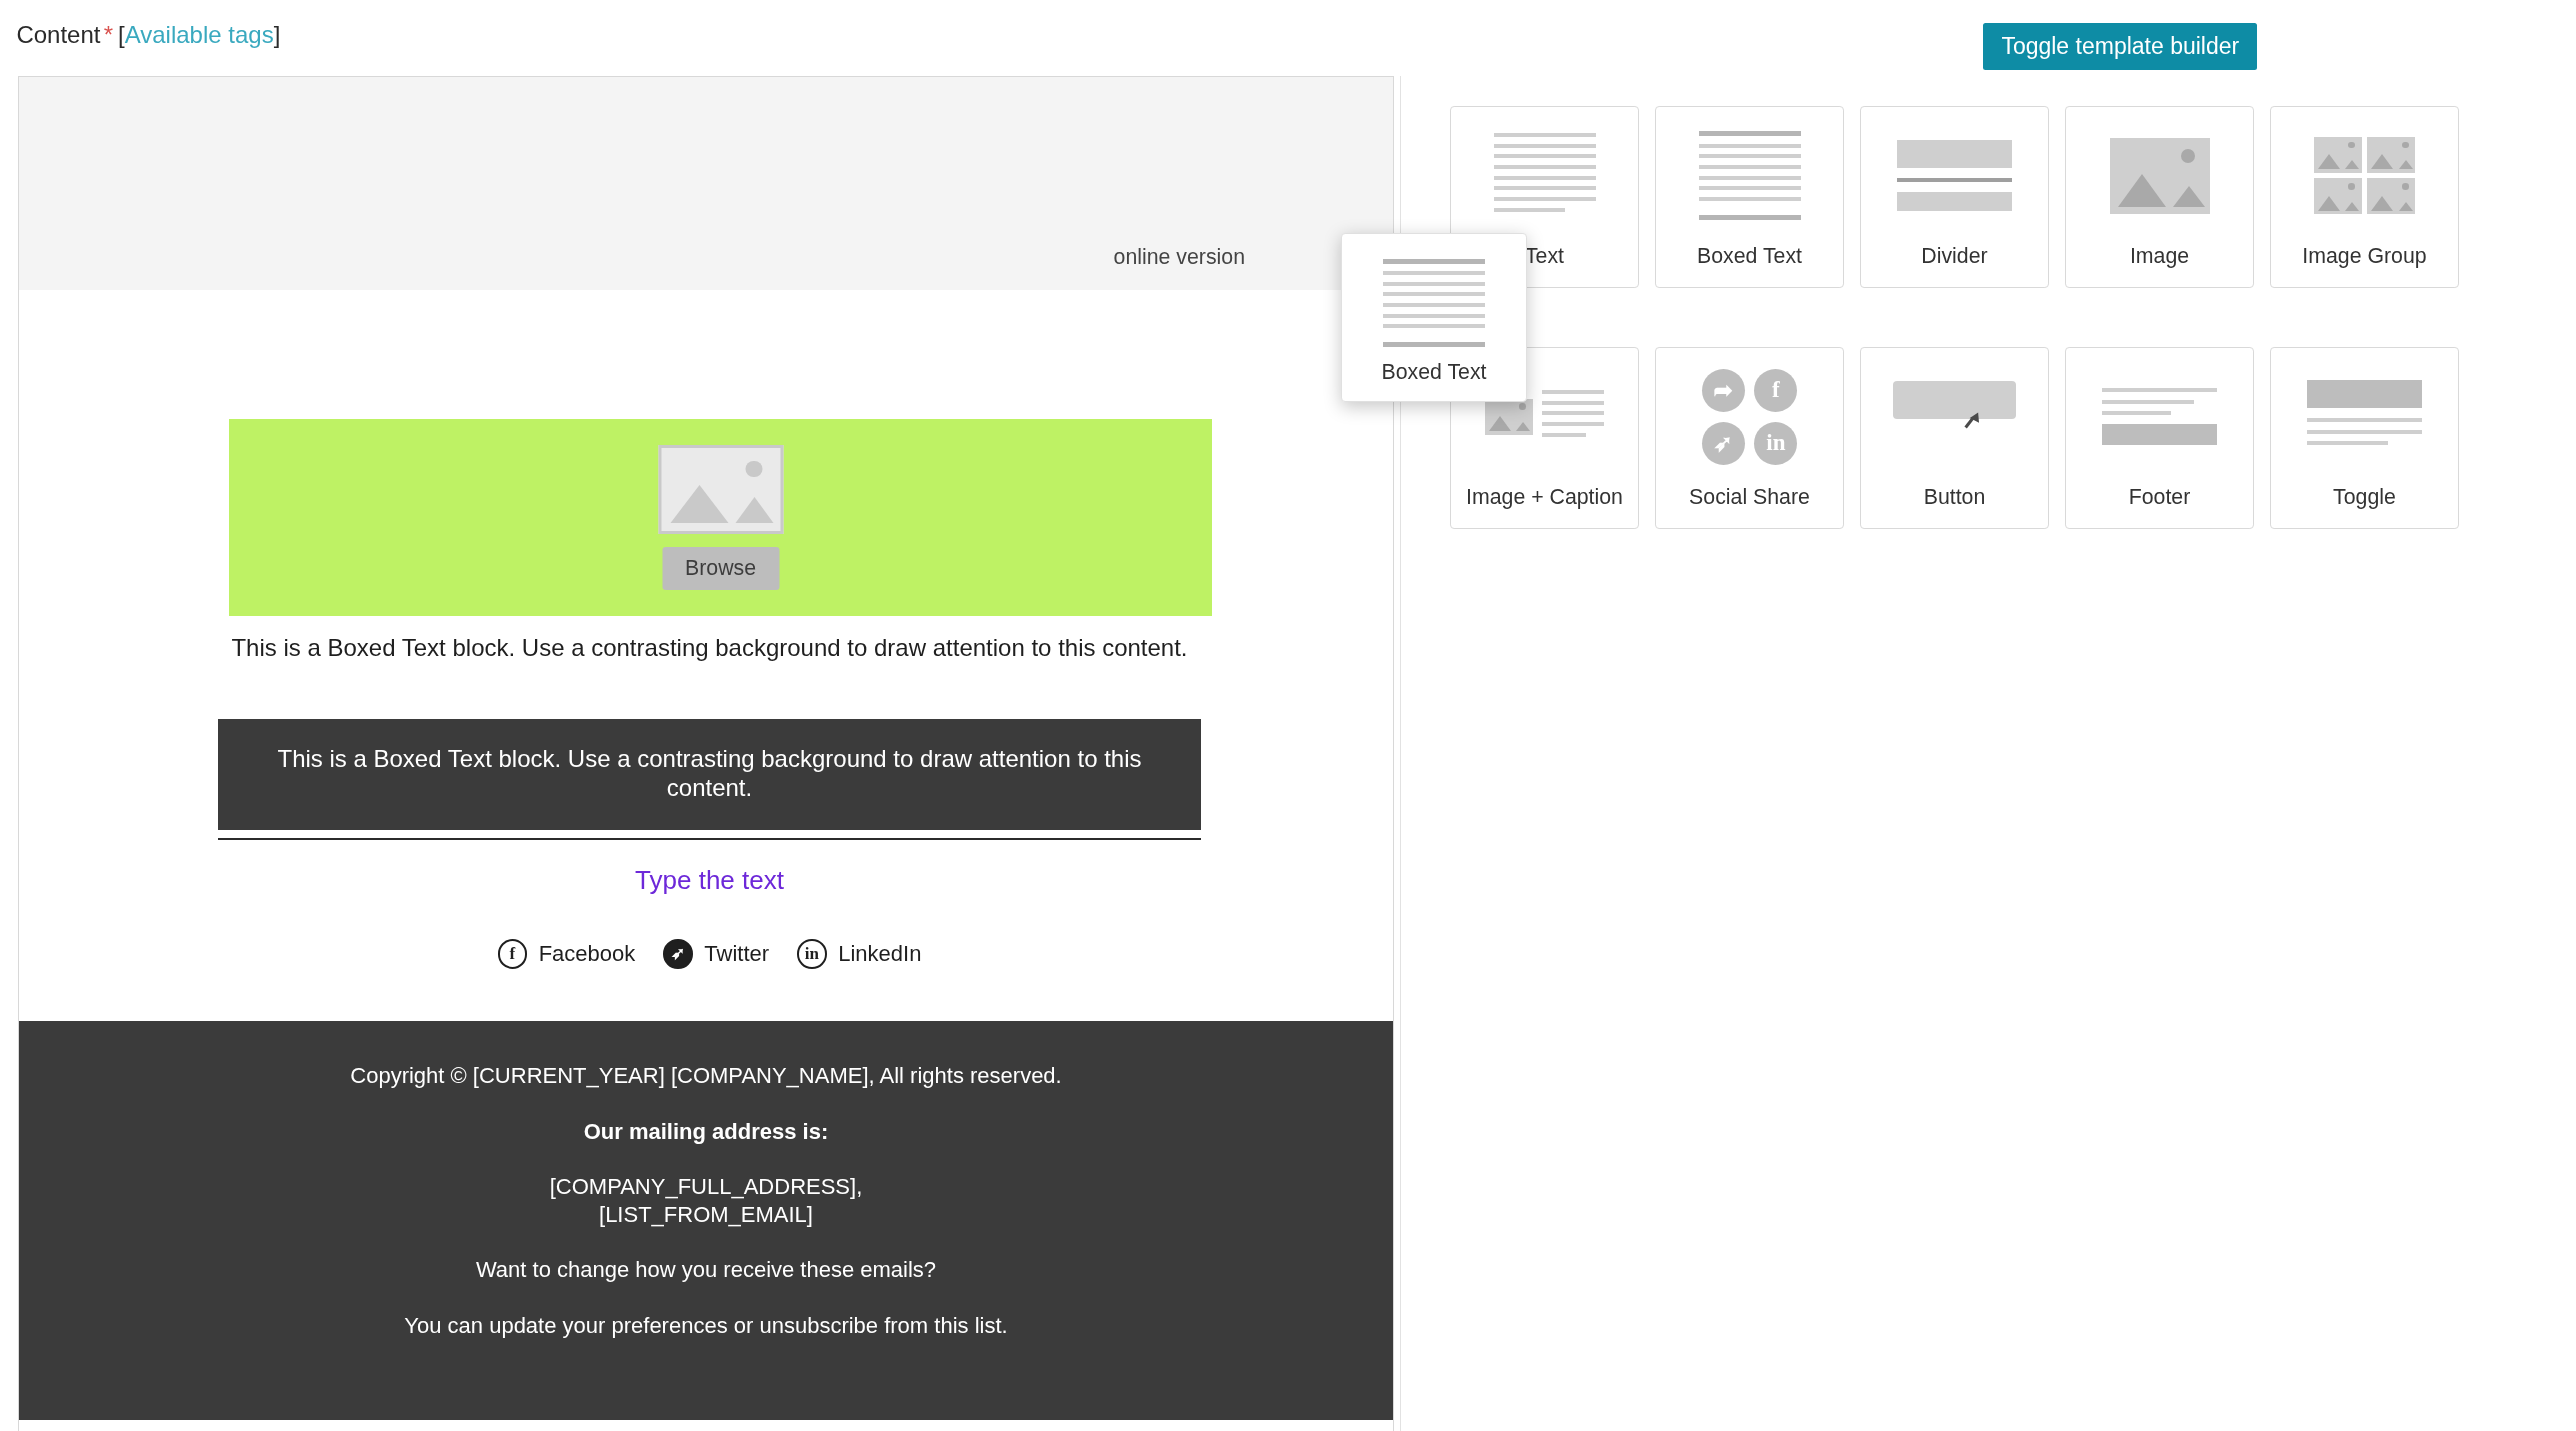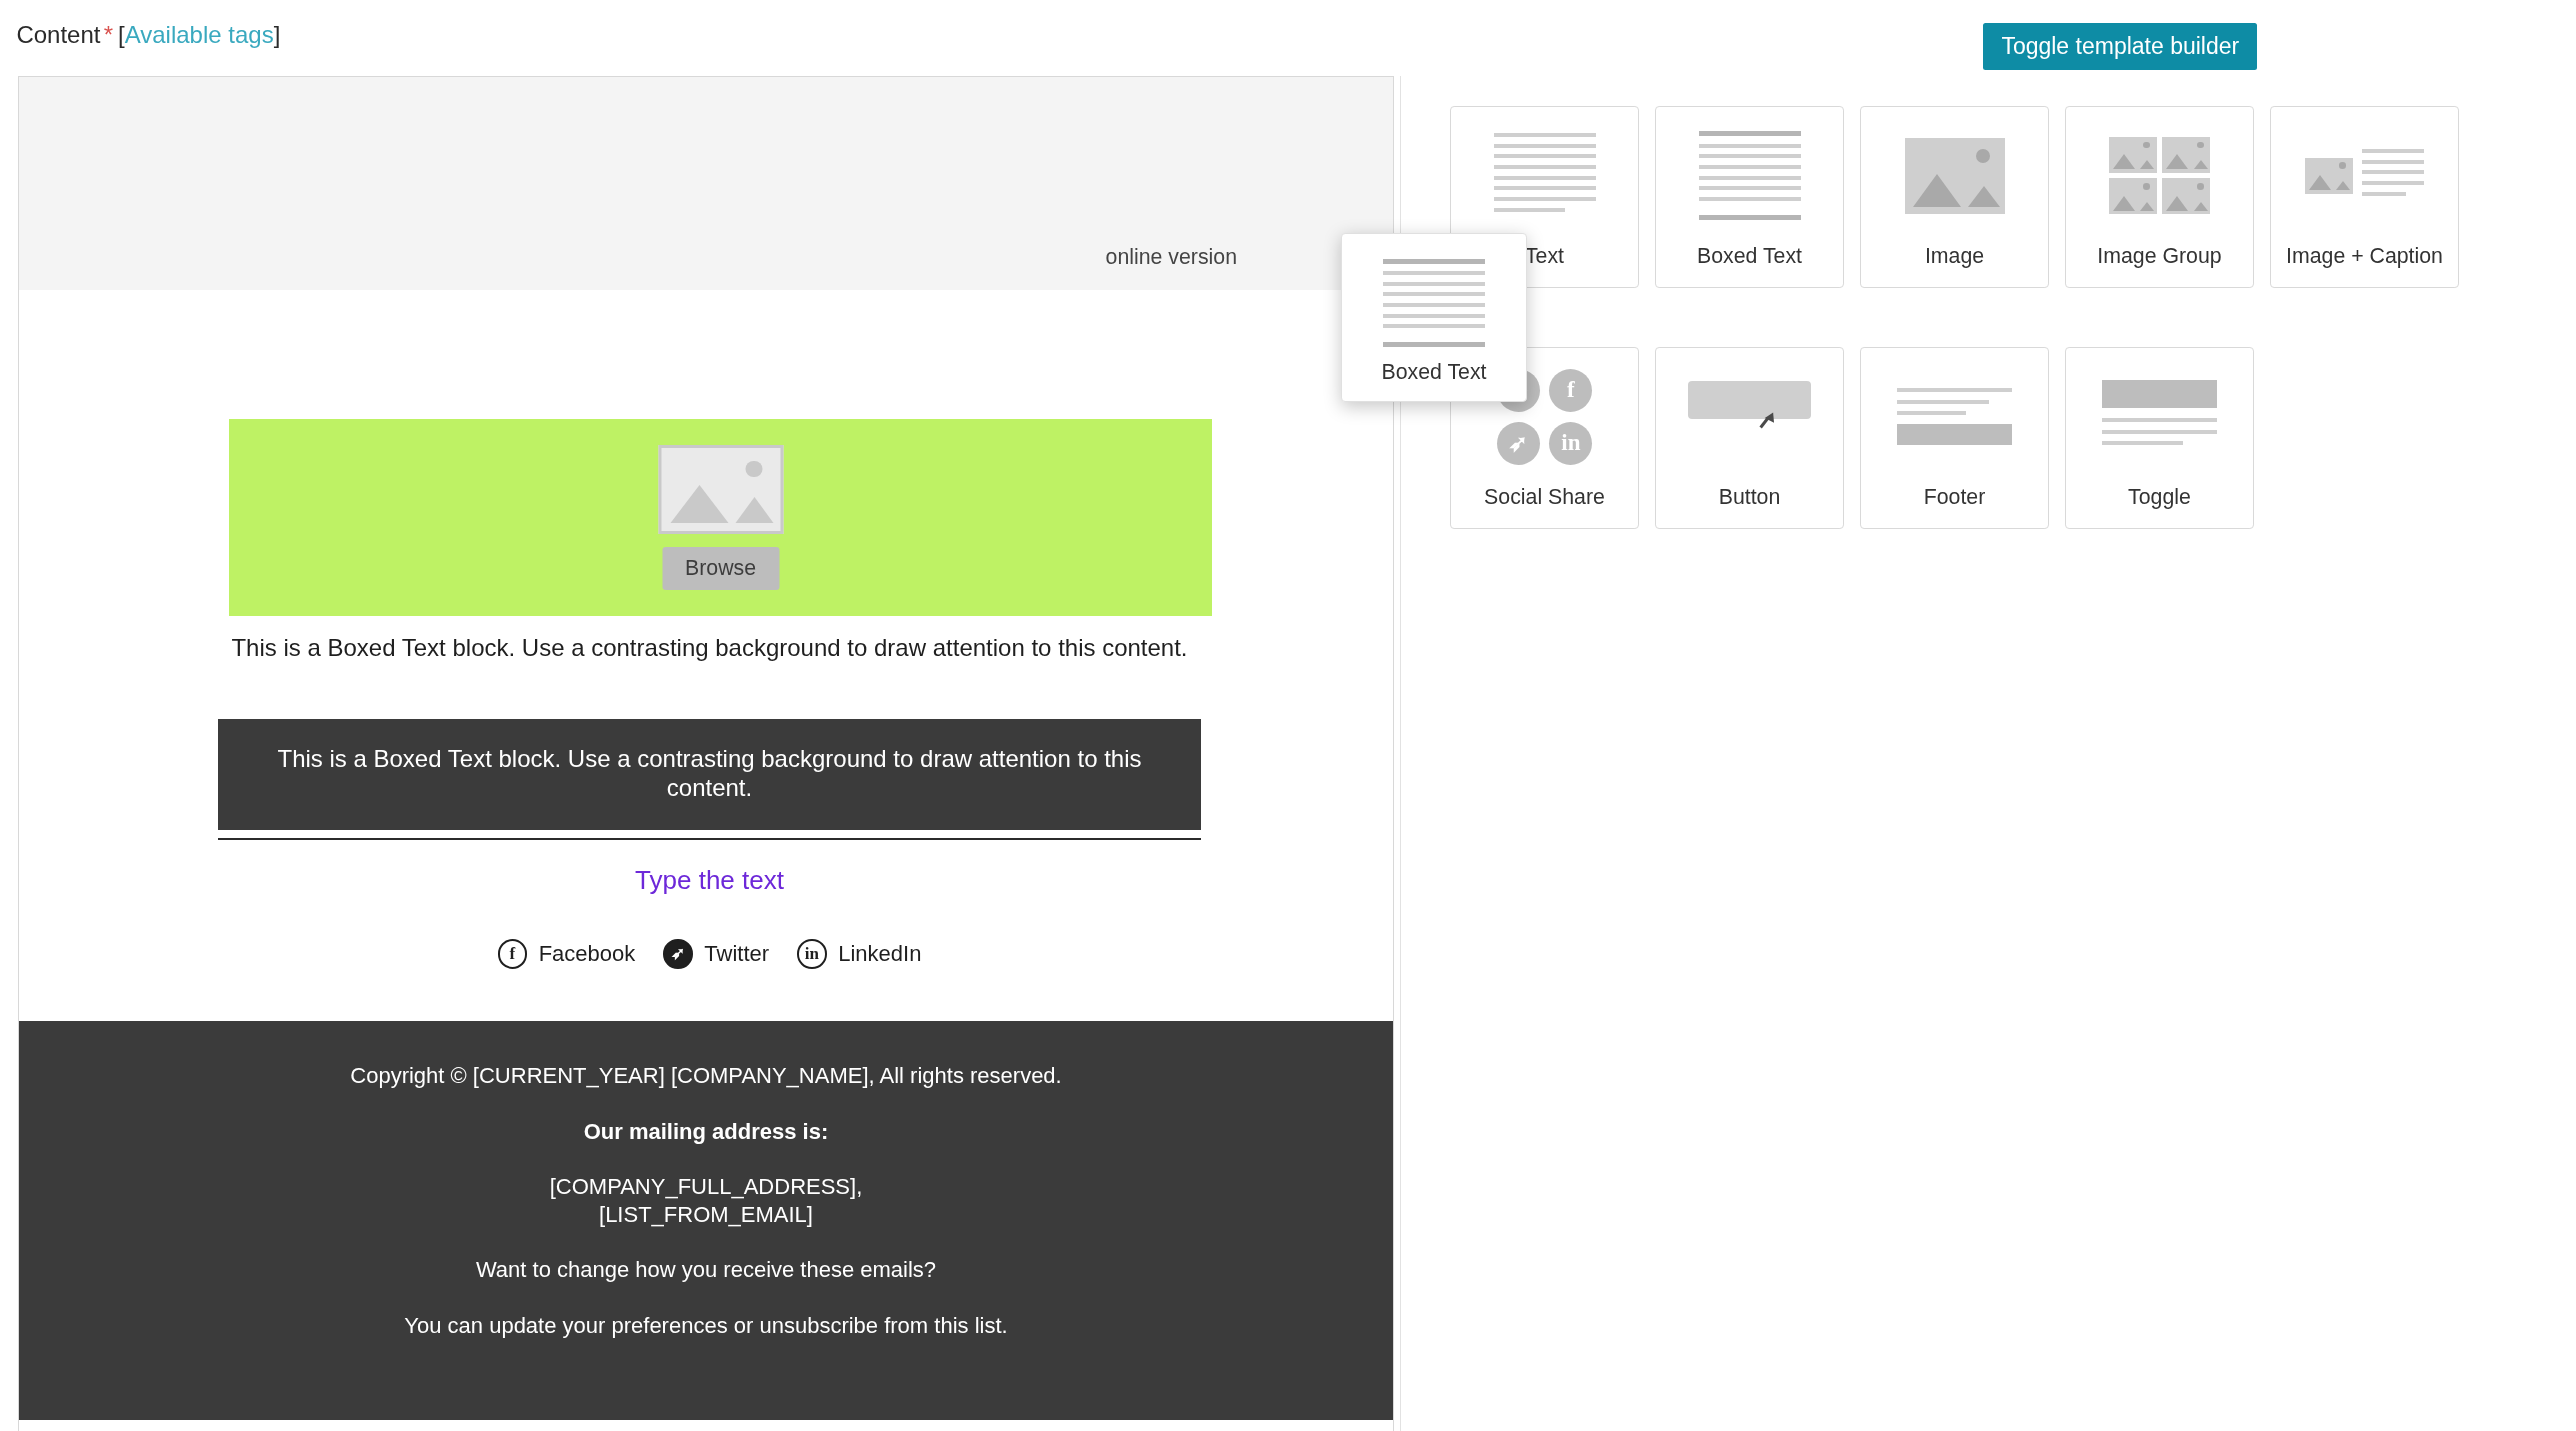--- a/index.html
+++ b/index.html
@@ -64,21 +64,21 @@
     overflow: hidden;
   }
   #header-strip {
     position: absolute;
     left: 0; top: 0;
     width: 1374px; height: 213px;
     background: #f4f4f4;
   }
   #online-version {
     position: absolute;
-    right: 156px; top: 168px;
+    right: 148px; top: 168px;
     font-size: 21.3px;
     color: #444;
   }
 
   .email-body {
     position: absolute;
     left: 0; top: 213px;
     width: 1374px;
     height: 731px;
     background: #ffffff;
@@ -529,20 +529,30 @@
             <div class="ln"></div>
             <div class="ln"></div>
           <div class="ln"></div>
             <div class="ln"></div>
             <div class="ln short"></div>
         </div>
       </div>
       <div class="card-label">Boxed Text</div>
     </div>
 
+    <div class="block-card">
+      <div class="card-art">
+        <div class="divider-art">
+          <div class="bar"></div>
+          <div class="rule"></div>
+          <div class="bar2"></div>
+        </div>
+      </div>
+      <div class="card-label">Divider</div>
+    </div>
 
     <div class="block-card">
       <div class="card-art">
         <div class="photo">
             <div class="sn"></div>
             <div class="mt"></div>
             <div class="mt2"></div>
           </div>
       </div>
       <div class="card-label">Image</div>

